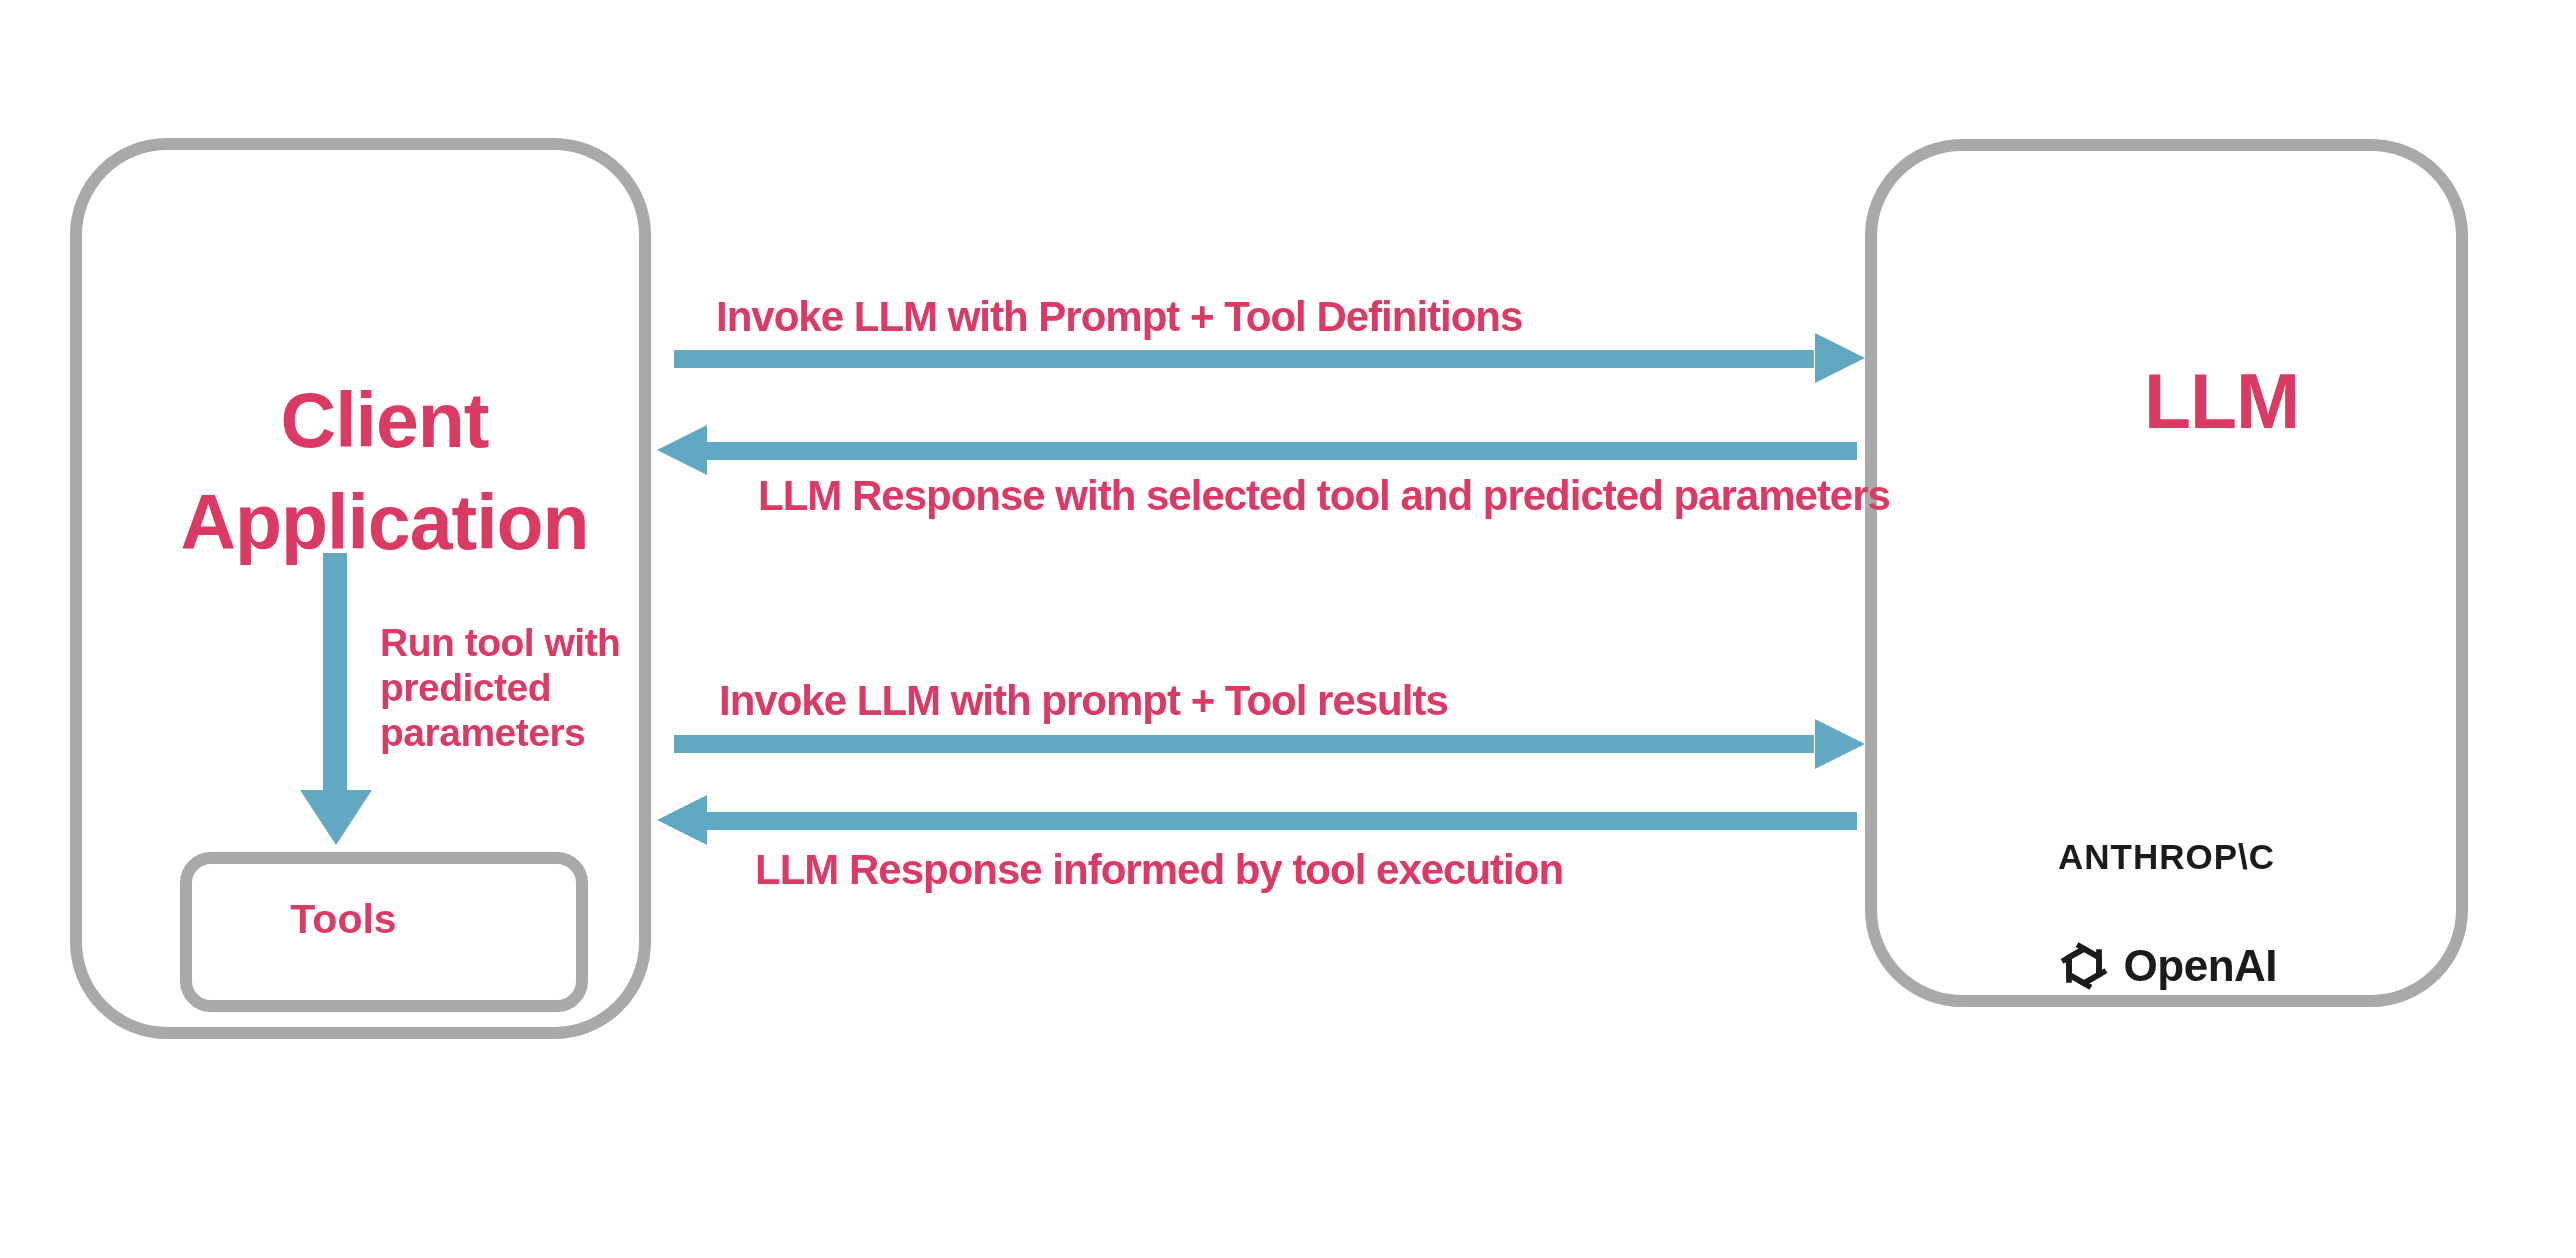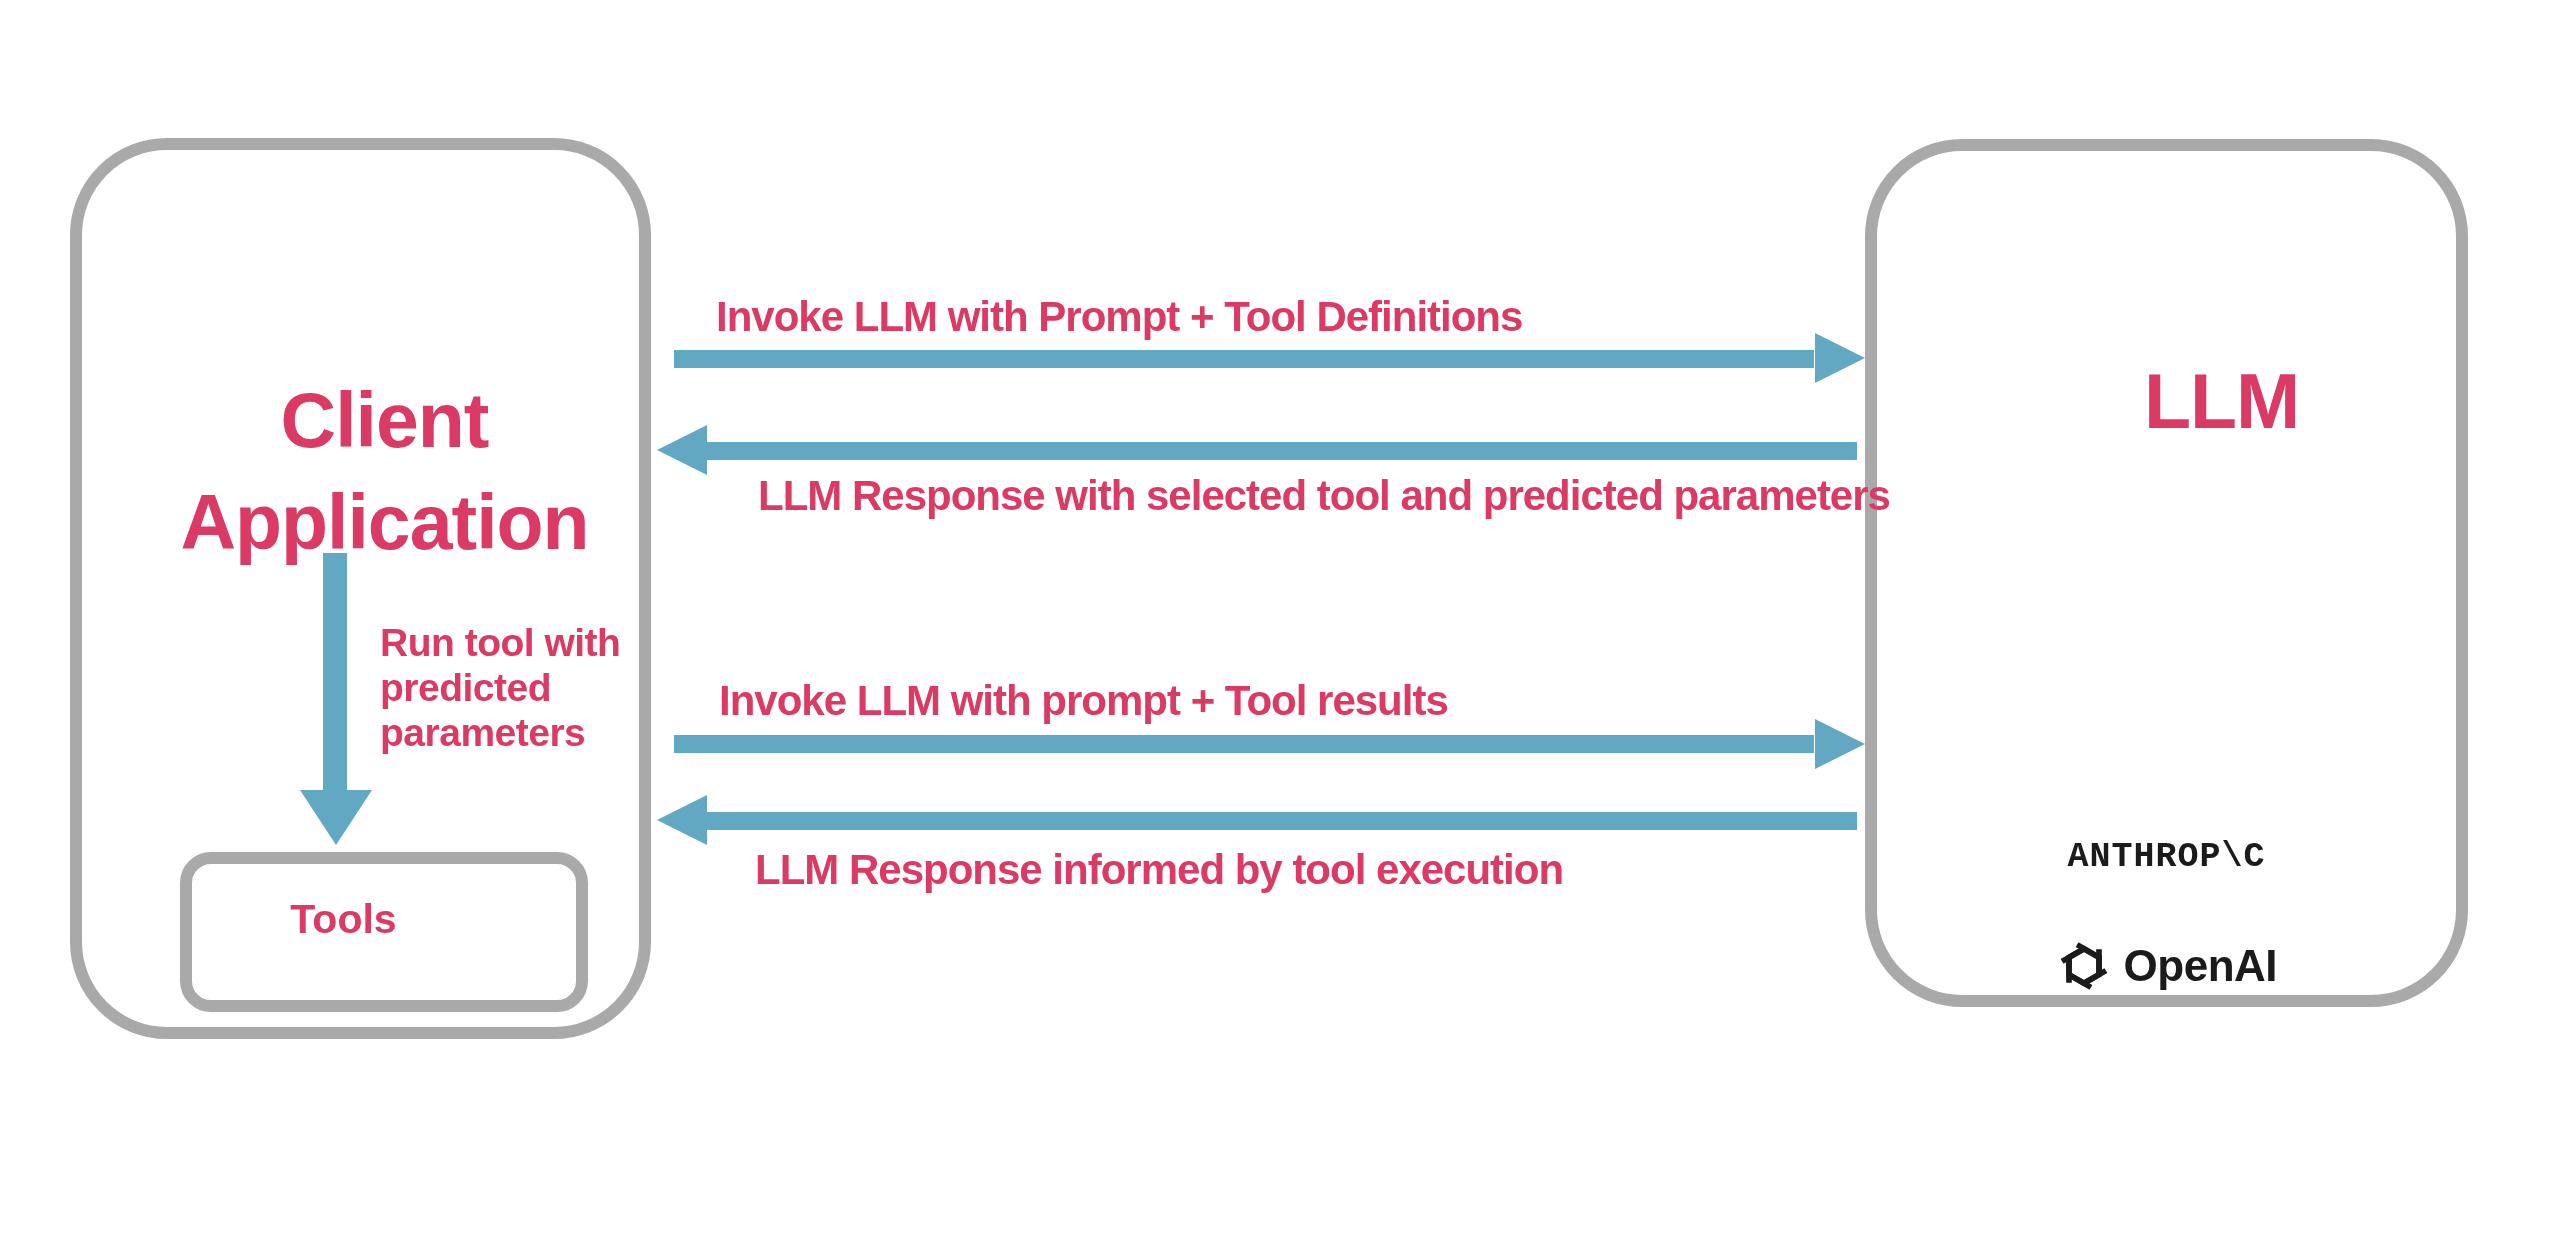--- a/index.html
+++ b/index.html
@@ -65,21 +65,20 @@
   .tools-label{
     font-size:41px;
     text-align:center;
   }
   .anthropic{
     font-size:35px;
     font-weight:800;
     letter-spacing:1px;
     color:var(--ink);
     text-align:center;
-    font-family:Liberation Mono, monospace;
   }
   .openai-row{
     display:flex;
     align-items:center;
     justify-content:center;
     gap:11.6px;
     margin-top:36px;
   }
   .openai-text{
     font-size:44px;

